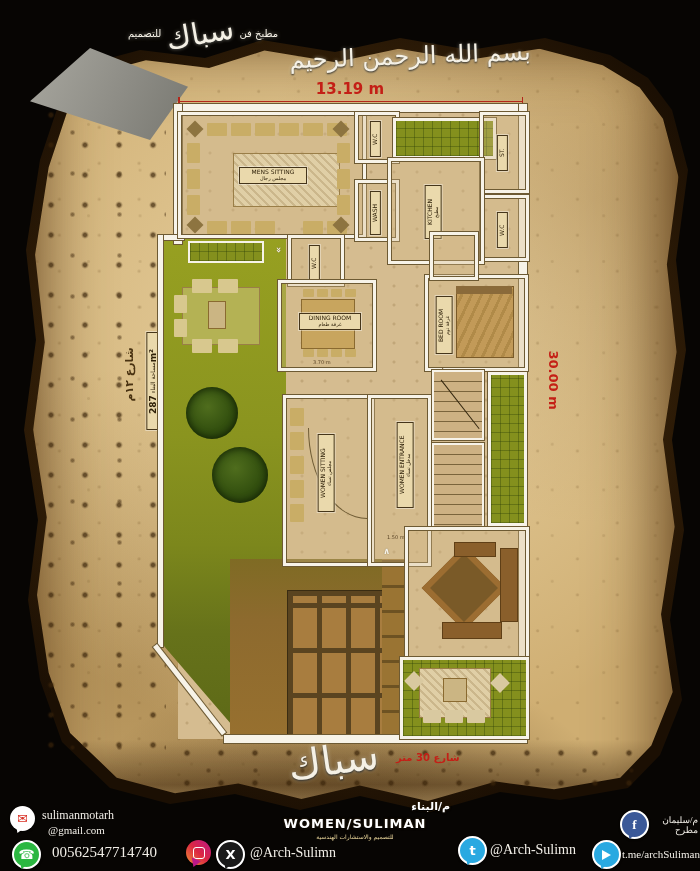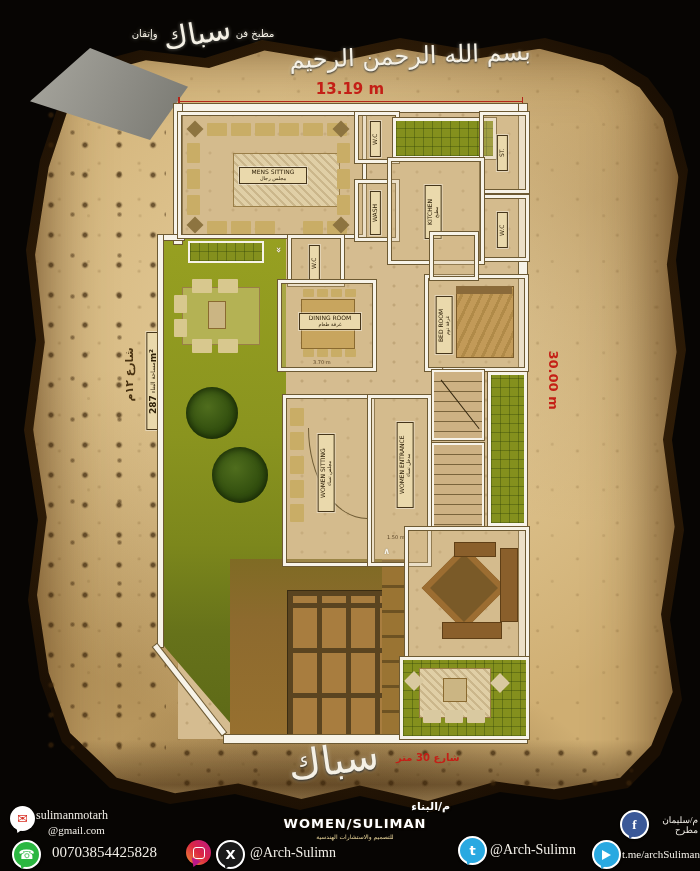--- a/index.html
+++ b/index.html
@@ -112,21 +112,21 @@
     <div class="curl"></div>
   </div>
 
   <div class="abs sand" style="left:34px;top:100px;width:132px;height:655px;"></div>
   <div class="abs sand" style="left:170px;top:738px;width:480px;height:55px;"></div>
   <div class="abs road" style="left:30px;top:48px;width:158px;height:92px;"></div>
 
   <div class="abs callig" style="left:118px;top:4px;width:170px;height:58px;display:flex;align-items:center;justify-content:center;gap:5px;direction:rtl;">
     <span style="font-size:10px;">مطبخ فن</span>
     <span style="font-size:30px;transform:rotate(-10deg);">سباك</span>
-    <span style="font-size:10px;">وإتقان</span>
+    <span style="font-size:10px;">للتصميم</span>
   </div>
 
   <div class="abs callig" style="left:255px;top:42px;width:310px;text-align:center;font-size:24px;transform:rotate(-2deg);">بسم الله الرحمن الرحيم</div>
 
   <div class="abs red" style="left:300px;top:80px;width:100px;text-align:center;font-size:15px;">13.19 m</div>
   <div class="abs dimline" style="left:178px;top:101px;width:345px;height:1px;"></div>
 
   <div class="abs red" style="left:518px;top:378px;width:70px;font-size:13px;transform:rotate(90deg);transform-origin:center;">30.00 m</div>
 
   <div class="abs" style="left:84px;top:368px;width:90px;font-size:11px;font-weight:bold;color:#4a3312;transform:rotate(-90deg);transform-origin:center;text-align:center;">شارع ١٢م</div>
@@ -268,25 +268,25 @@
   </div>
 
   <div class="abs red" style="left:396px;top:752px;width:80px;font-size:10px;">شارع 30 متر</div>
 
   <div class="abs callig" style="left:288px;top:738px;width:80px;text-align:center;font-size:40px;transform:rotate(-8deg);">سباك</div>
   <div class="abs brandname" style="left:380px;top:800px;width:70px;font-size:11px;text-align:right;direction:rtl;">م/البناء</div>
   <div class="abs brandname" style="left:280px;top:816px;width:150px;font-size:13px;text-align:center;">WOMEN/SULIMAN</div>
   <div class="abs tagline" style="left:290px;top:833px;width:130px;">للتصميم والاستشارات الهندسية</div>
 
   <div class="abs pin" style="left:10px;top:806px;background:#fff;color:#d93025;--pc:#fff;">✉</div>
-  <div class="abs ctext" style="left:36px;top:808px;font-size:12px;">sulimanmotarh</div>
+  <div class="abs ctext" style="left:42px;top:808px;font-size:12px;">sulimanmotarh</div>
   <div class="abs ctext" style="left:48px;top:824px;font-size:11px;">@gmail.com</div>
 
   <div class="abs pin" style="left:12px;top:840px;background:#2bb741;--pc:#2bb741;border:2px solid #fff;">☎</div>
-  <div class="abs ctext" style="left:52px;top:844px;font-size:15px;">00703854425828</div>
+  <div class="abs ctext" style="left:52px;top:844px;font-size:15px;">00562547714740</div>
 
   <div class="abs pin" style="left:186px;top:840px;background:linear-gradient(45deg,#f09433,#dc2743 50%,#bc1888);--pc:#bc1888;">
       <span class="insq"></span>
     </div>
   <div class="abs pin" style="left:216px;top:840px;background:#1a1a1a;--pc:#1a1a1a;border:2px solid #fff;">X</div>
   <div class="abs ctext" style="left:250px;top:845px;font-size:14px;">@Arch-Sulimn</div>
 
   <div class="abs pin" style="left:620px;top:810px;background:#3b5998;--pc:#3b5998;border:2px solid #fff;font-family:'Liberation Serif',serif;">f</div>
   <div class="abs ctext" style="left:648px;top:815px;width:50px;font-size:9px;direction:rtl;">م/سليمان مطرح</div>
 

